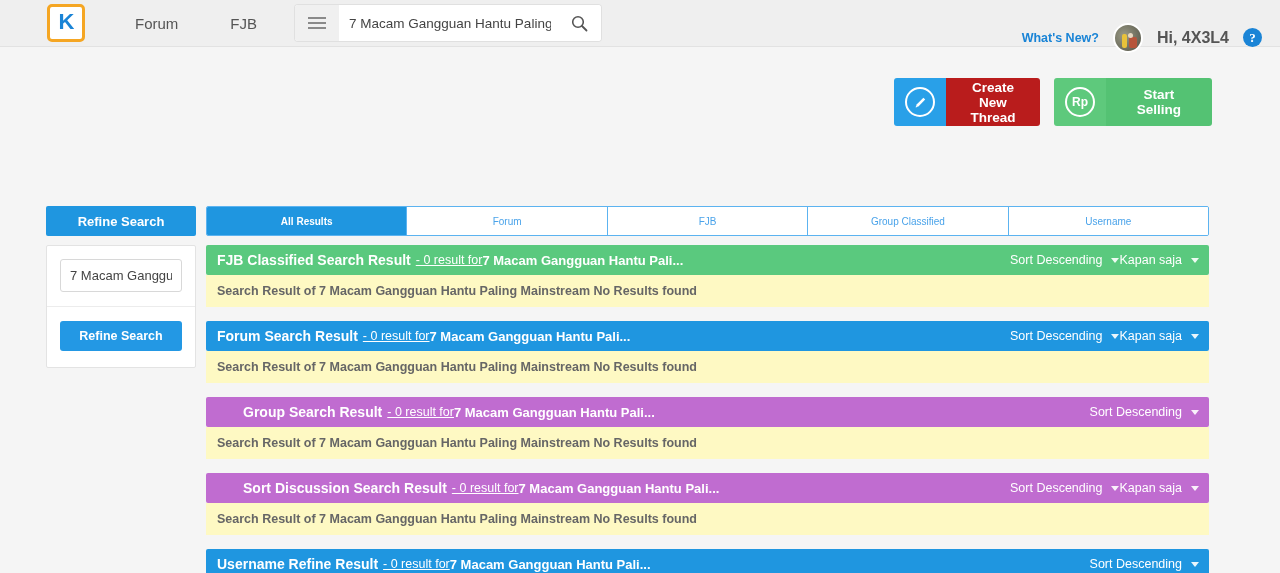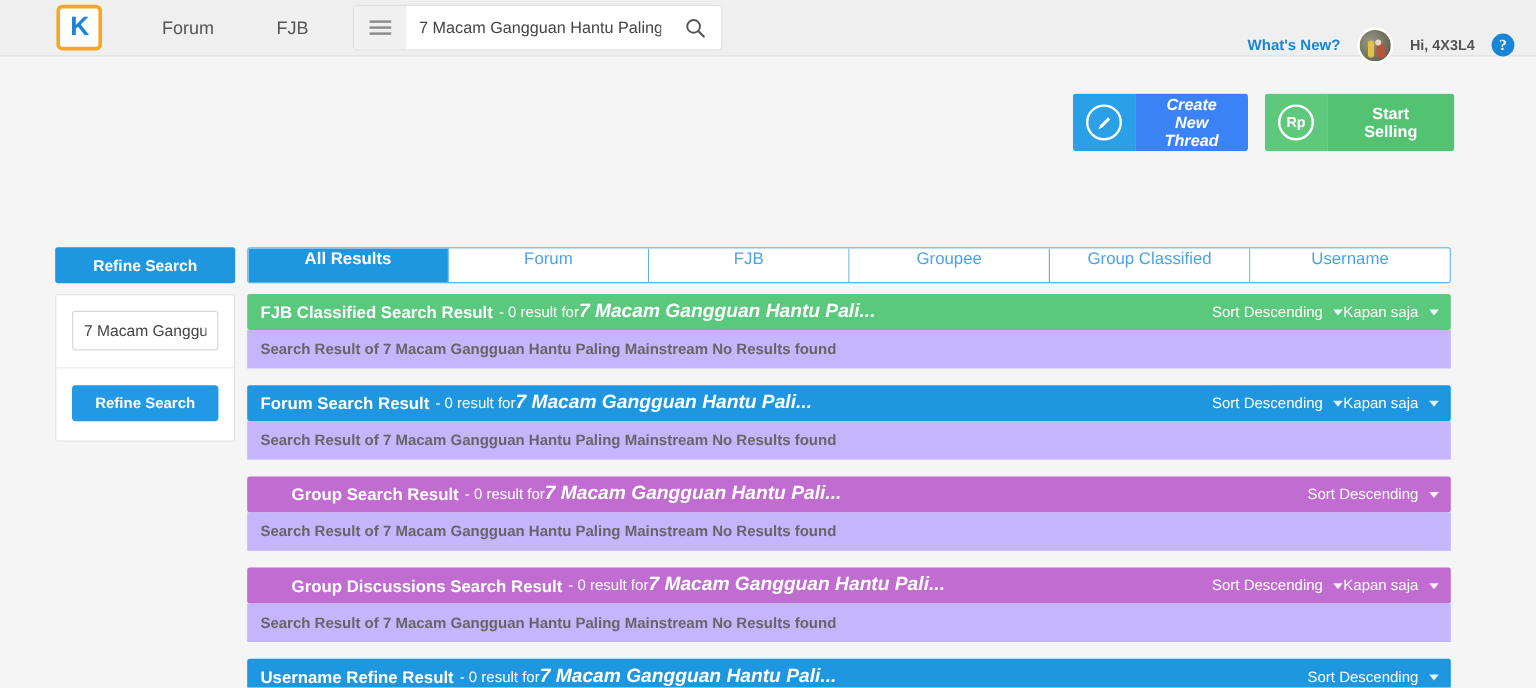--- a/index.html
+++ b/index.html
@@ -69,21 +69,21 @@
   .whatsnew { font-size: 12.5px; color: #1a84d6; font-weight: bold; cursor: pointer; }
   .avatar {
     width: 30px; height: 30px; border-radius: 50%;
     border: 2px solid #fff;
     background: radial-gradient(circle at 35% 40%, #9a9a86 0%, #6e6e5e 60%, #4d4d42 100%);
     position: relative; overflow: hidden; cursor: pointer;
   }
   .avatar .b1 { position:absolute; left:7px; top:9px; width:5px; height:14px; background:#e8c23a; border-radius:2px; }
   .avatar .b2 { position:absolute; left:14px; top:12px; width:8px; height:11px; background:#b6553b; border-radius:2px; }
   .avatar .b3 { position:absolute; left:13px; top:8px; width:5px; height:5px; background:#e7d7c0; border-radius:50%; }
-  .hi { font-size: 12px; color: #555; font-weight: bold; cursor: pointer; }
+  .hi { font-size: 16px; color: #555; font-weight: bold; cursor: pointer; }
   .help {
     width: 19px; height: 19px; border-radius: 50%; background: #1a84d6;
     color: #fff; font-size: 13px; font-weight: bold;
     display: flex; align-items: center; justify-content: center; cursor: pointer;
     font-family: "Liberation Serif", serif;
   }
 
   
   .actions {
     position: absolute; right: 68px; top: 78px;
@@ -95,21 +95,21 @@
   }
   .act .ic {
     width: 52px; display: flex; align-items: center; justify-content: center;
   }
   .act .lb {
     display: flex; align-items: center; justify-content: center;
     padding: 0 14px; color: #fff; font-size: 13.5px; font-weight: bold;
     text-align: center; line-height: 15px;
   }
   .act.blue .ic { background: #29a0e8; }
-  .act.blue .lb { background: #3b82f6; width: 94px; font-style: italic; }
+  .act.blue .lb { background: #b91c1c; width: 94px; }
   .act.green .ic { background: #5ec97c; }
   .act.green .lb { background: #54c273; width: 106px; }
   .circ {
     width: 30px; height: 30px; border-radius: 50%; border: 2px solid #fff;
     display: flex; align-items: center; justify-content: center;
     color: #fff; font-size: 12px; font-weight: bold;
   }
 
   
   .main { position: relative; width: 1280px; padding: 0 0 0 0; }
@@ -140,45 +140,45 @@
   
   .tabs {
     position: absolute; left: 206px; top: 159px;
     width: 1003px; height: 30px;
     display: flex;
     border: 1px solid #5cb3f0;
     border-radius: 2px;
     overflow: hidden;
   }
   .tab {
-    flex: 1 1 0; display: flex; justify-content: center;
-    font-size: 14px; color: #4aa3ea; background: #fff; cursor: pointer;
+    flex: 1 1 0; display: flex; align-items: center; justify-content: center;
+    font-size: 10px; color: #4aa3ea; background: #fff; cursor: pointer;
     border-right: 1px solid #5cb3f0;
   }
   .tab:last-child { border-right: none; }
   .tab.active { background: #1f96e0; color: #fff; font-weight: bold; }
 
   
   .sections { position: absolute; left: 206px; top: 198px; width: 1003px; }
   .section { margin-bottom: 14px; }
   .sec-head {
     height: 30px; display: flex; align-items: center;
     padding: 0 10px 0 11px; color: #fff; border-radius: 2px;
   }
   .sec-title { font-size: 14px; font-weight: bold; white-space: nowrap; }
-  .sec-sub { font-size: 12.5px; margin-left: 5px; white-space: nowrap; }
-  .sec-q { font-style: italic; font-weight: bold; font-size: 16px; white-space: nowrap; }
+  .sec-sub { font-size: 12.5px; margin-left: 5px; white-space: nowrap; text-decoration: underline; }
+  .sec-q { font-weight: bold; font-size: 13px; white-space: nowrap; }
   .sec-ctrls { margin-left: auto; display: flex; align-items: flex-start; }
   .ctrl { display: flex; align-items: center; gap: 9px; font-size: 12.5px; cursor: pointer; color: #fff; }
   .caret {
     width: 0; height: 0; border-left: 4px solid transparent; border-right: 4px solid transparent;
     border-top: 5px solid #fff; opacity: .9;
   }
   .sec-body {
-    background: #c4b5fd;
+    background: #fef9c3;
     padding: 9px 11px;
     font-size: 12.5px; color: #666; font-weight: bold;
   }
   .green .sec-head { background: #5ac97e; }
   .blue .sec-head  { background: #1f96e0; }
   .purple .sec-head{ background: #c06cd0; padding-left: 37px; }
 </style>
 </head>
 <body>
 
@@ -261,23 +261,20 @@
     <div class="tab active">
       <span>All Results</span>
     </div>
     <div class="tab">
       <span>Forum</span>
     </div>
     <div class="tab">
       <span>FJB</span>
     </div>
     <div class="tab">
-      <span>Groupee</span>
-    </div>
-    <div class="tab">
       <span>Group Classified</span>
     </div>
     <div class="tab">
       <span>Username</span>
     </div>
   </div>
 
   <div class="sections" id="sections">
       <div class="section green">
     <div class="sec-head">
@@ -325,21 +322,21 @@
           <span>Sort Descending</span>
           <span class="caret"></span>
         </div>
 
       </div>
     </div>
     <div class="sec-body">Search Result of 7 Macam Gangguan Hantu Paling Mainstream No Results found</div>
   </div>
       <div class="section purple">
     <div class="sec-head">
-      <span class="sec-title">Group Discussions Search Result</span>
+      <span class="sec-title">Sort Discussion Search Result</span>
       <span class="sec-sub">- 0 result for</span>
       <span class="sec-q">7 Macam Gangguan Hantu Pali...</span>
       <div class="sec-ctrls">
         <div class="ctrl">
           <span>Sort Descending</span>
           <span class="caret"></span>
         </div>
         <div class="ctrl">
          <span>Kapan saja</span>
          <span class="caret"></span>

